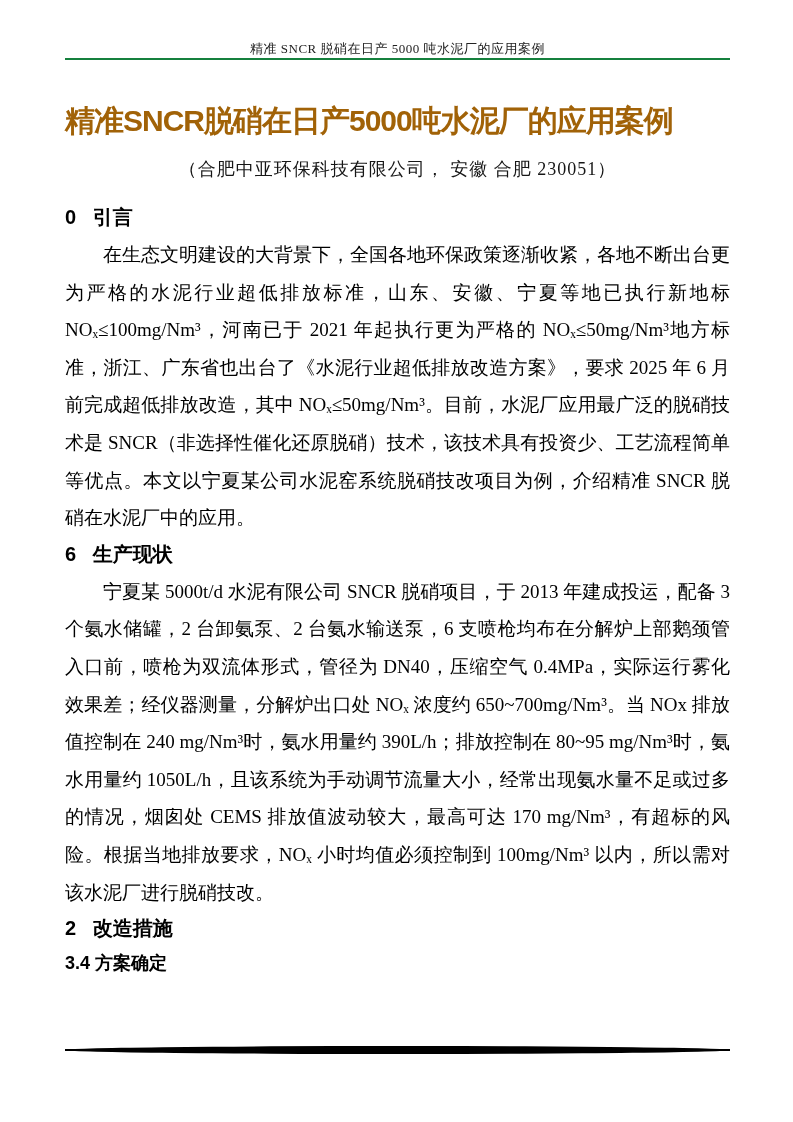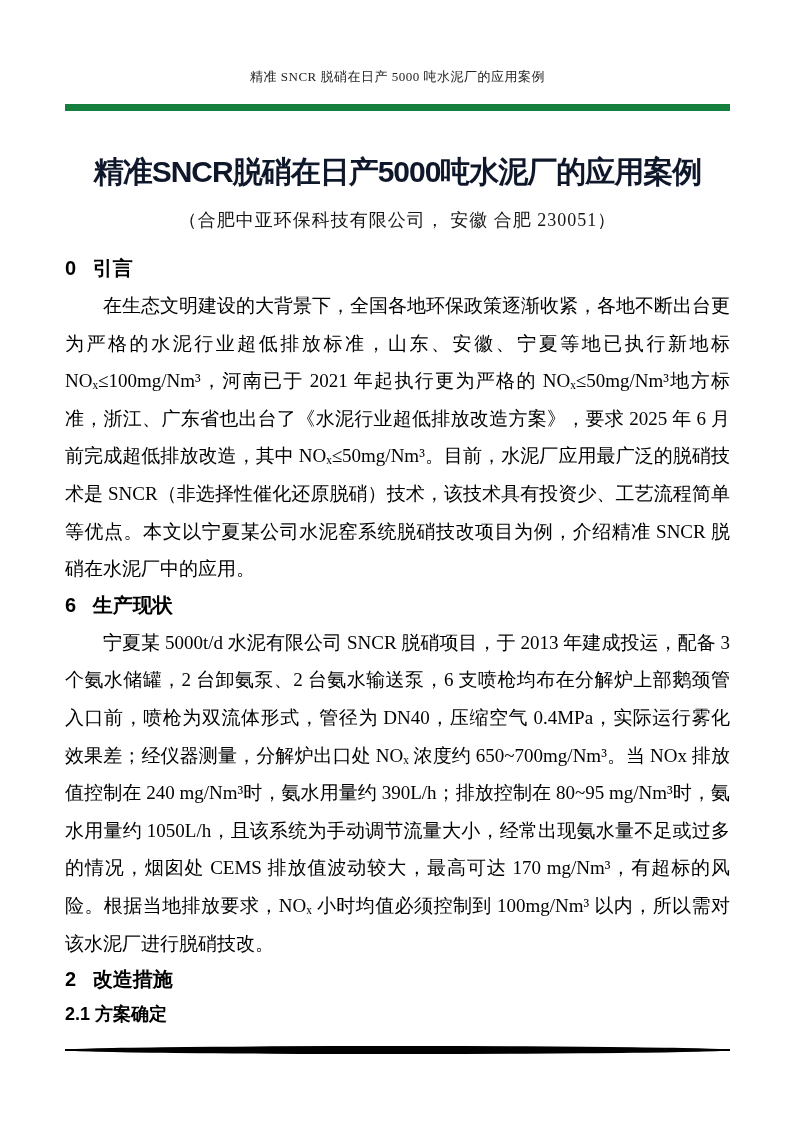--- a/index.html
+++ b/index.html
@@ -10,41 +10,41 @@
     overflow: hidden;
     font-family: "Liberation Serif", "DejaVu Serif", serif;
     color: #111111;
   }
   .page {
     position: absolute;
     left: 65px; right: 63px; top: 0; bottom: 0;
   }
   
   .running-header {
-    margin-top: 68px;
-    padding-bottom: 18px;
-    border-bottom: 7px solid #15803d;
+    margin-top: 40px;
+    padding-bottom: 0;
+    border-bottom: 2px solid #15803d;
   }
   .running-header-text {
     text-align: center;
     font-size: 13px;
     line-height: 18px;
     color: #222;
     letter-spacing: 0.5px;
   }
   
   .article-title {
     margin: 38px 0 12px 0;
-    text-align: center;
+    text-align: left;
     font-family: "Liberation Sans", "DejaVu Sans", sans-serif;
     font-weight: bold;
     font-size: 30px;
     line-height: 46px;
     letter-spacing: -1px;
-    color: #0f172a;
+    color: #a16207;
     white-space: nowrap;
   }
   .author-line {
     margin-top: 14px;
     text-align: center;
     font-size: 17px;
     line-height: 24px;
     color: #161616;
   }
   .affiliation-line {
@@ -145,21 +145,21 @@
   <h2 class="sec-heading">0   引言</h2>
 
   <p class="body-para">在生态文明建设的大背景下，全国各地环保政策逐渐收紧，各地不断出台更为严格的水泥行业超低排放标准，山东、安徽、宁夏等地已执行新地标NOₓ≤100mg/Nm³，河南已于 2021 年起执行更为严格的 NOₓ≤50mg/Nm³地方标准，浙江、广东省也出台了《水泥行业超低排放改造方案》，要求 2025 年 6 月前完成超低排放改造，其中 NOₓ≤50mg/Nm³。目前，水泥厂应用最广泛的脱硝技术是 SNCR（非选择性催化还原脱硝）技术，该技术具有投资少、工艺流程简单等优点。本文以宁夏某公司水泥窑系统脱硝技改项目为例，介绍精准 SNCR 脱硝在水泥厂中的应用。</p>
 
   <h2 class="sec-heading tight">6   生产现状</h2>
 
   <p class="body-para">宁夏某 5000t/d 水泥有限公司 SNCR 脱硝项目，于 2013 年建成投运，配备 3 个氨水储罐，2 台卸氨泵、2 台氨水输送泵，6 支喷枪均布在分解炉上部鹅颈管入口前，喷枪为双流体形式，管径为 DN40，压缩空气 0.4MPa，实际运行雾化效果差；经仪器测量，分解炉出口处 NOₓ 浓度约 650~700mg/Nm³。当 NOx 排放值控制在 240 mg/Nm³时，氨水用量约 390L/h；排放控制在 80~95 mg/Nm³时，氨水用量约 1050L/h，且该系统为手动调节流量大小，经常出现氨水量不足或过多的情况，烟囱处 CEMS 排放值波动较大，最高可达 170 mg/Nm³，有超标的风险。根据当地排放要求，NOₓ 小时均值必须控制到 100mg/Nm³ 以内，所以需对该水泥厂进行脱硝技改。</p>
 
   <h2 class="sec-heading tight">2   改造措施</h2>
 
-  <h3 class="sub-heading">2.1 方案确定</h3>
+  <h3 class="sub-heading">3.4 方案确定</h3>
 
 </div>
 
 <footer class="page-footer">
   <div class="footer-rule-wrap">
     <div class="footer-rule-thin"></div>
     <div class="footer-rule-lens"></div>
   </div>
 </footer>
 

